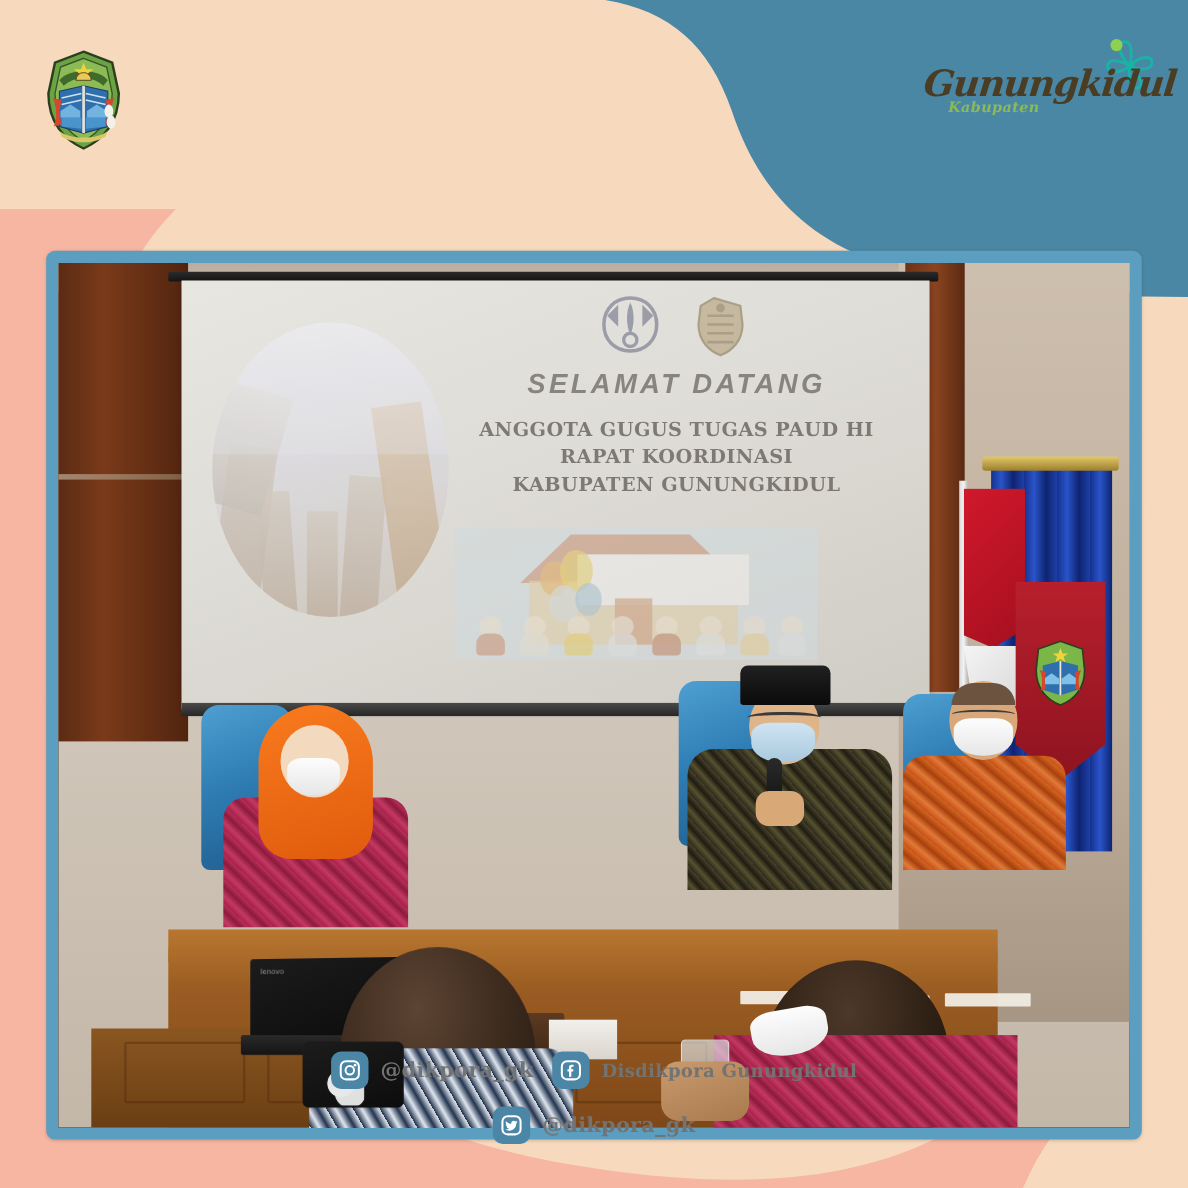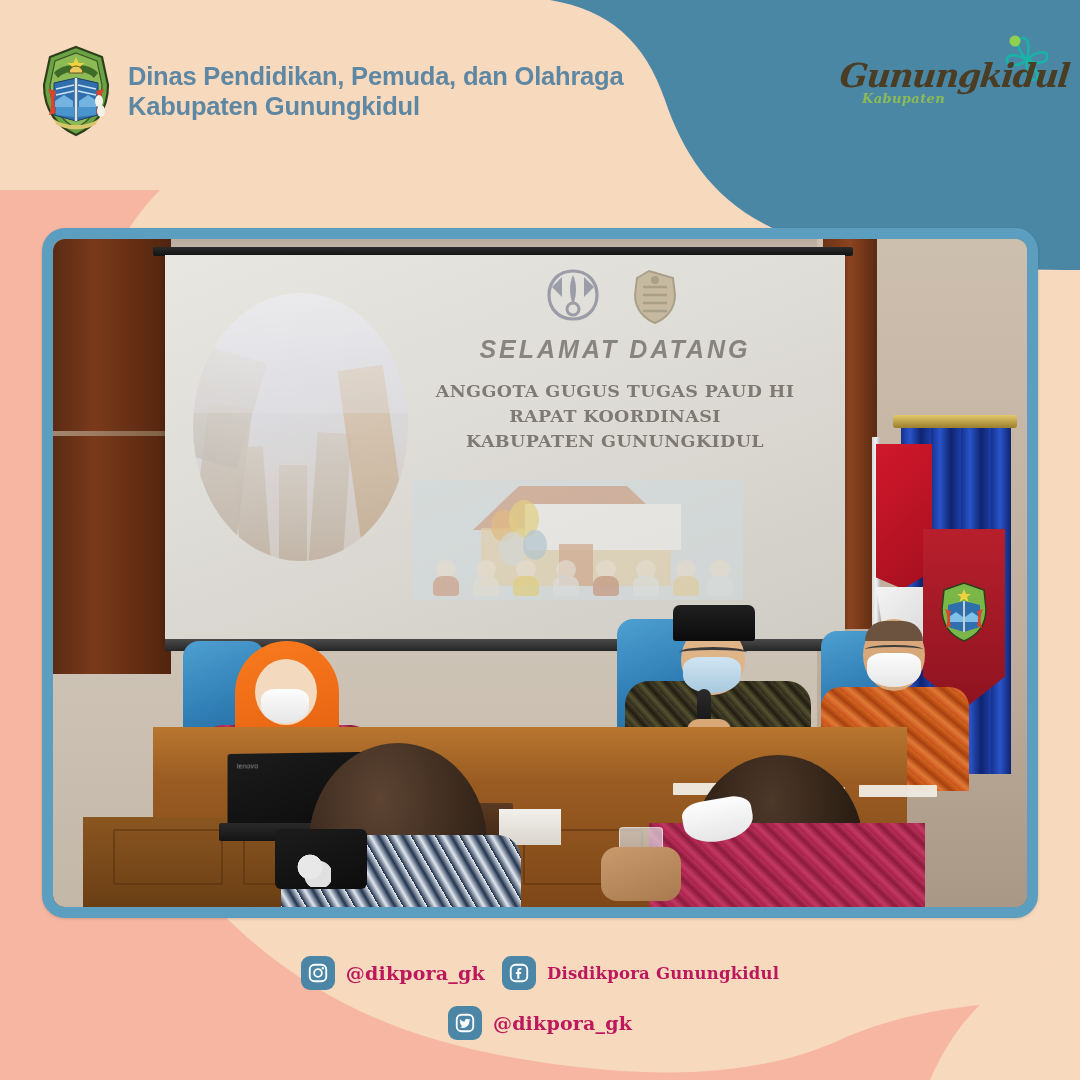--- a/index.html
+++ b/index.html
@@ -47,23 +47,23 @@
     position:absolute; left:22px; top:53px;
     font-family:"DejaVu Serif", serif;
     font-style:italic; font-weight:bold; font-size:13px;
     color:#97c34a; letter-spacing:0.4px; opacity:.85;
   }
   .brand-mark { position:absolute; right:2px; top:-8px; width:56px; height:56px; }
 
   
   .photo-frame {
     position:absolute; left:42px; top:228px;
-    width:996px; height:690px;
+    width:996px; height:808px;
     border:11px solid #5b9ec0;
-    border-radius:23px;
+    border-radius:8px;
     overflow:hidden; z-index:5;
     background:#3a2116;
     box-shadow:0 1px 3px rgba(0,0,0,.15);
   }
   .photo { position:absolute; inset:0; overflow:hidden; }
 
   
   .wall { position:absolute; inset:0; background:linear-gradient(180deg,#d9cfc4 0%,#cfc5b8 55%,#c3b7a8 100%); }
   .wood-left { position:absolute; left:0; top:0; width:118px; height:435px;
     background:linear-gradient(90deg,#5b2b14 0%,#7a3a1a 35%,#51240f 100%); }
@@ -193,21 +193,21 @@
 
   
   .footer { position:absolute; left:0; right:0; top:948px; height:130px; z-index:8; }
   .footer-row { display:flex; align-items:center; justify-content:center; gap:17px; }
   .footer-row.r1 { margin-top:8px; }
   .footer-row.r2 { margin-top:16px; }
   .sm-item { display:flex; align-items:center; gap:11px; }
   .sm-icon { width:34px; height:34px; border-radius:9px; background:#4b86a6;
     display:flex; align-items:center; justify-content:center; flex:0 0 auto; }
   .sm-label { font-family:"DejaVu Serif", serif; font-weight:bold; font-size:19px;
-    color:#be185d; letter-spacing:.2px; white-space:nowrap; }
+    color:#737373; letter-spacing:.2px; white-space:nowrap; }
   .sm-label.small { font-size:16.5px; }
   .url-pill { background:#4b86a6; border-radius:9px; padding:7px 15px 8px;
     font-family:"DejaVu Serif", serif; font-weight:bold; font-size:19px;
     color:#ffffff; letter-spacing:.1px; white-space:nowrap; }
 </style>
 </head>
 <body>
 
 <div class="bg-root">
 
@@ -239,24 +239,20 @@
     <path d="M15,56 L24,50 L33,56 L33,62 L15,62 Z" fill="#7fc0e8" opacity=".85"></path>
     <path d="M39,56 L48,50 L57,56 L57,62 L39,62 Z" fill="#7fc0e8" opacity=".85"></path>
     <path d="M16,62 L34,62 L34,72 L16,70 Z" fill="#4a94cd"></path>
     <path d="M38,62 L56,62 L56,70 L38,72 Z" fill="#4a94cd"></path>
     <path d="M8,44 C12,52 12,62 9,70 L16,68 C14,60 14,52 16,46 Z" fill="#d9452f"></path>
     <path d="M64,44 C60,52 60,62 63,70 L56,68 C58,60 58,52 56,46 Z" fill="#d9452f"></path>
     <ellipse cx="59" cy="56" rx="4" ry="6" fill="#f2f2ea"></ellipse>
     <ellipse cx="61" cy="66" rx="4" ry="6" fill="#f2f2ea"></ellipse>
     <path d="M14,74 C24,82 48,82 58,74 L56,79 C46,86 26,86 16,79 Z" fill="#d8c76a"></path>
   </svg>
-  <div class="header-text">
-    <div class="line">Dinas Pendidikan, Pemuda, dan Olahraga</div>
-    <div class="line">Kabupaten Gunungkidul</div>
-  </div>
 </div>
 
 <div class="brand">
   <svg class="brand-mark" viewBox="0 0 56 56">
     <g fill="none" stroke="#19b3a6" stroke-width="2.6" stroke-linecap="round">
       <path d="M30,30 C20,20 18,8 26,8 C33,8 32,22 30,30 Z"></path>
       <path d="M30,30 C40,20 52,20 50,28 C48,35 36,33 30,30 Z"></path>
       <path d="M30,30 C40,38 44,50 36,50 C29,50 29,38 30,30 Z"></path>
       <path d="M30,30 C20,38 8,36 10,29 C12,22 24,26 30,30 Z"></path>
     </g>

